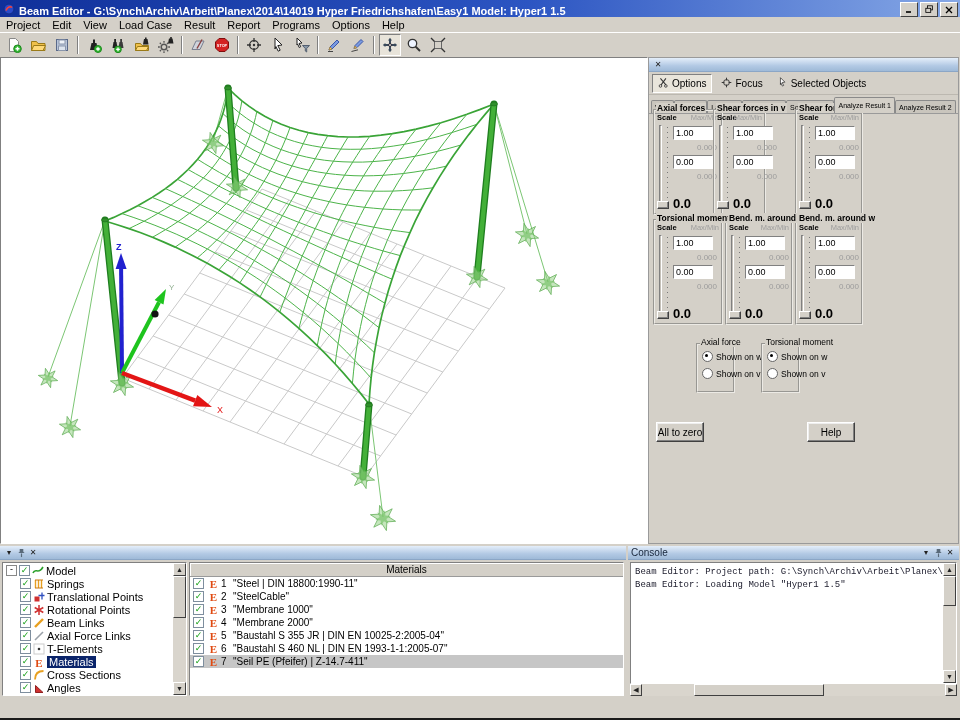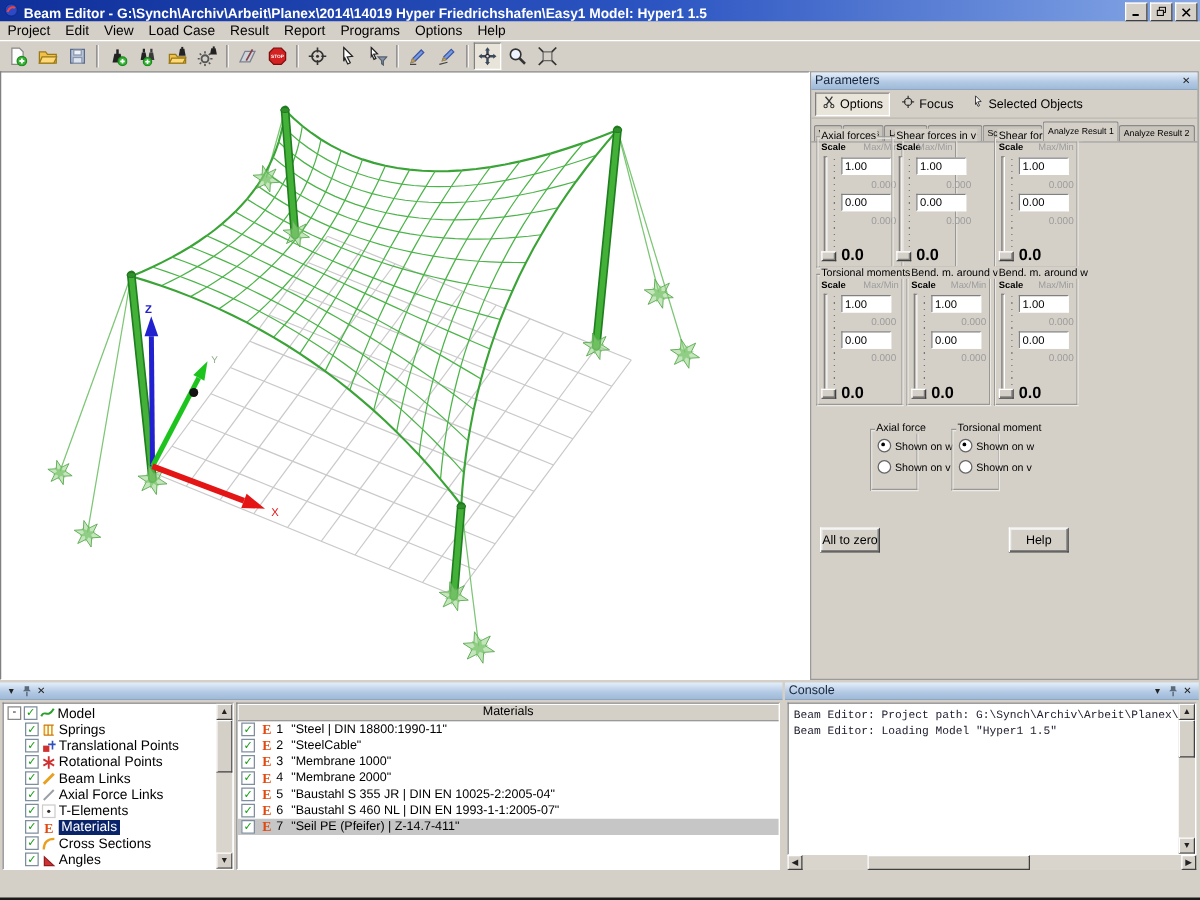--- a/index.html
+++ b/index.html
@@ -40,21 +40,21 @@
   .ttool{position:absolute;left:0;top:14px;right:0;height:22px;display:flex;align-items:center;
     padding-left:3px;border-bottom:1px solid #bcb8b0;}
   .ptool-btn{height:19px;display:flex;align-items:center;gap:3px;padding:0 5px;font-size:10px;margin-right:4px;}
   .ptool-btn.active{border:1px solid;border-color:#808080 #fff #fff #808080;background:#e9e5db;box-sizing:border-box;}
   .tabs{position:absolute;left:2px;top:39px;right:2px;height:16px;display:flex;align-items:flex-end;}
   .tab{font-size:7px;padding:2px 3px 1px;border:1px solid #8a8a8a;border-bottom:none;
     border-radius:2px 2px 0 0;background:#c9c5bd;height:9px;line-height:9px;white-space:nowrap;}
   .tab.active{background:#d4d0c8;height:12px;line-height:12px;position:relative;z-index:2;}
   .tabline{position:absolute;left:0;top:55px;right:0;border-top:1px solid #9a9a9a;}
   .pg{position:absolute;height:106px;border:2px groove #eceae5;box-sizing:border-box;}
-  .pg-title{position:absolute;top:-8px;left:1px;font-size:8.5px;font-weight:normal;background:#d4d0c8;
+  .pg-title{position:absolute;top:-8px;left:1px;font-size:8.5px;font-weight:bold;background:#d4d0c8;
     padding:0 1px;white-space:nowrap;z-index:1;}
   .pg-scale{position:absolute;left:2px;top:2px;font-size:7.5px;font-weight:bold;}
   .pg-maxmin{position:absolute;right:2px;top:2px;font-size:7.5px;color:#9c9c9c;}
   .vsl{position:absolute;left:3px;top:14px;bottom:4px;width:13px;}
   .vsl-track{position:absolute;left:1px;top:0;bottom:0;width:3px;
     border:1px solid;border-color:#808080 #fff #fff #808080;background:#c4c0b8;box-sizing:border-box;}
   .vsl-ticks{position:absolute;left:9px;top:2px;bottom:2px;width:1px;
     background:repeating-linear-gradient(#777 0 1px,transparent 1px 5px);}
   .vsl-thumb{position:absolute;left:-1px;bottom:0;width:12px;height:8px;background:#d4d0c8;
     border:1px solid;border-color:#fff #404040 #404040 #fff;box-shadow:inset -1px -1px 0 #808080;box-sizing:border-box;}
@@ -378,21 +378,20 @@
           <circle cx="155" cy="314" r="3.6" fill="#141414"></circle>
           <text x="116" y="250" font-size="9" font-weight="bold" fill="#2121cf" font-family="Liberation Sans,sans-serif">Z</text>
           <text x="169" y="290" font-size="8" fill="#8fae8f" font-family="Liberation Sans,sans-serif">Y</text>
           <text x="217" y="413" font-size="9" fill="#e31515" font-family="Liberation Sans,sans-serif">X</text>
         </svg>
       </div>
   </div>
 
   <div class="params">
     <div class="ptit">
-      <span class="pt-label">Parameters</span>
       <span class="ptb">✕</span>
     </div>
     <div class="ttool" id="params-tool">
         <span class="ptool-btn active">
      <span><svg width="11" height="11" viewBox="0 0 16 16">
               <path d="M3.5 2l8 9.5M11.5 2l-7 9.5" stroke="#333" stroke-width="1.5"></path>
               <circle cx="3.6" cy="13" r="1.9" fill="none" stroke="#333" stroke-width="1.2"></circle>
               <circle cx="11.4" cy="13" r="1.9" fill="none" stroke="#333" stroke-width="1.2"></circle>
             </svg></span>
      <span>Options</span>

